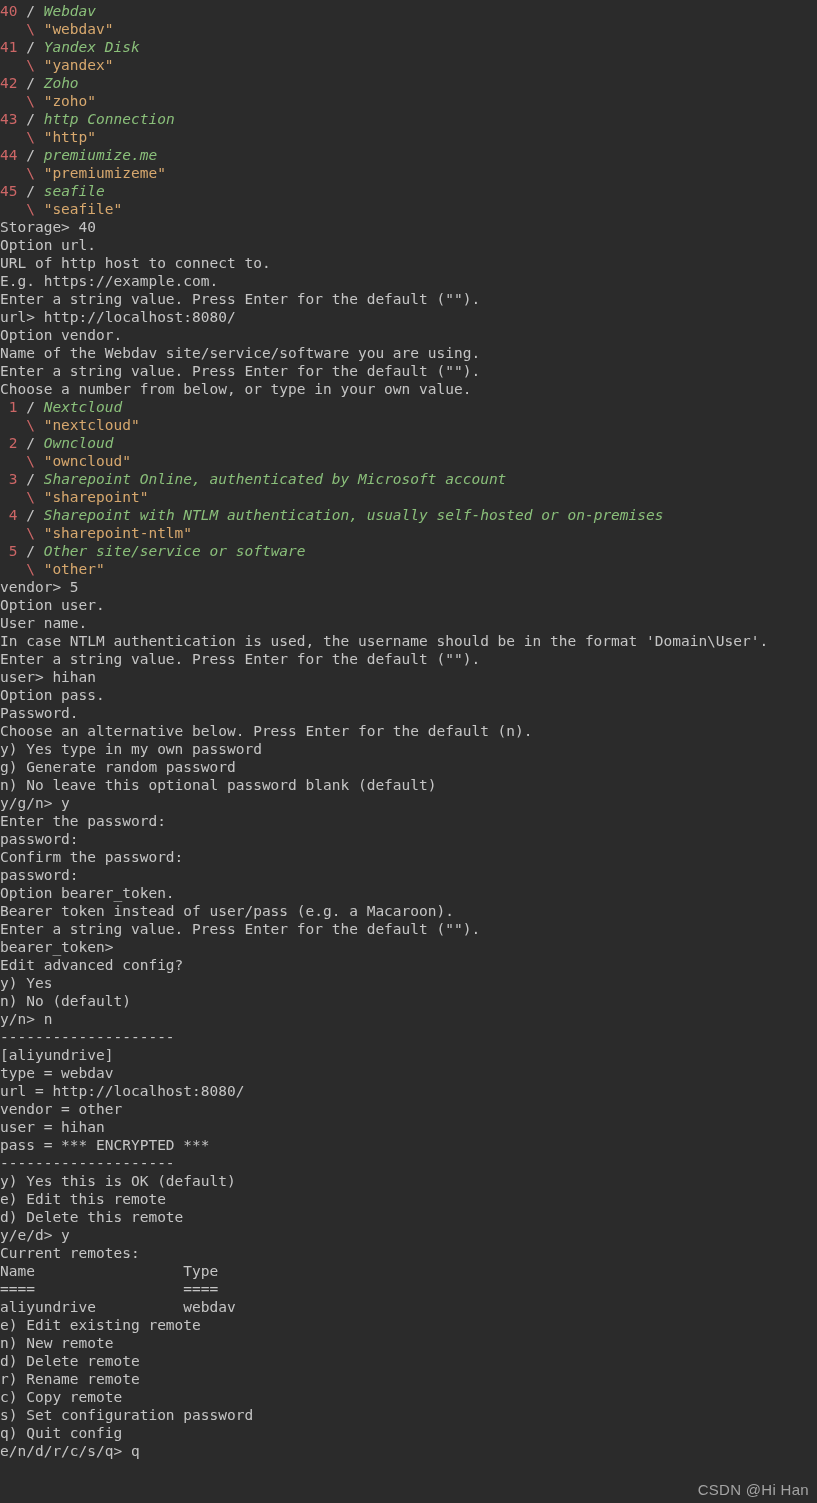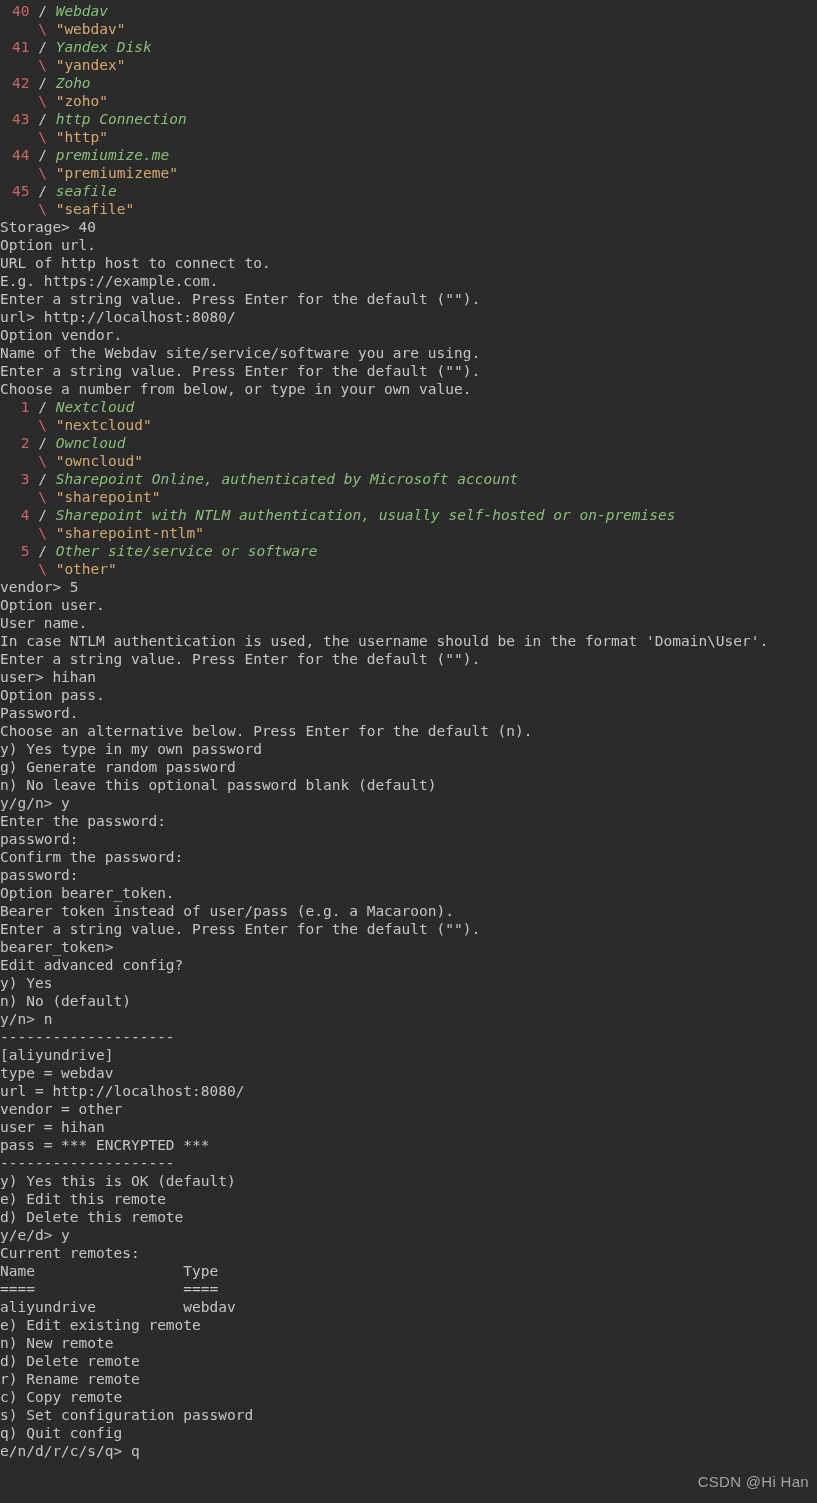--- a/index.html
+++ b/index.html
@@ -12,27 +12,27 @@
     line-height: 18px;
     width: 817px;
   }
   pre {
     margin: 0;
     padding: 2px 0 6px 0;
     white-space: pre;
     font-family: inherit;
   }
   .line { display: block; white-space: pre; }
-  .red    { color: #cc6666; padding-left: 12px; }   
+  .red    { color: #cc6666; }   
   .green  { color: #8abf7a; font-style: italic; }   
   .yellow { color: #d7a86e; }   
   .watermark {
     position: fixed;
     right: 8px;
-    bottom: 12px;
+    bottom: 4px;
     color: #b9b9b9;
     font-family: sans-serif;
     font-size: 15px;
     letter-spacing: 0.3px;
     opacity: 0.85;
   }
 </style>
 </head>
 <body>
 

